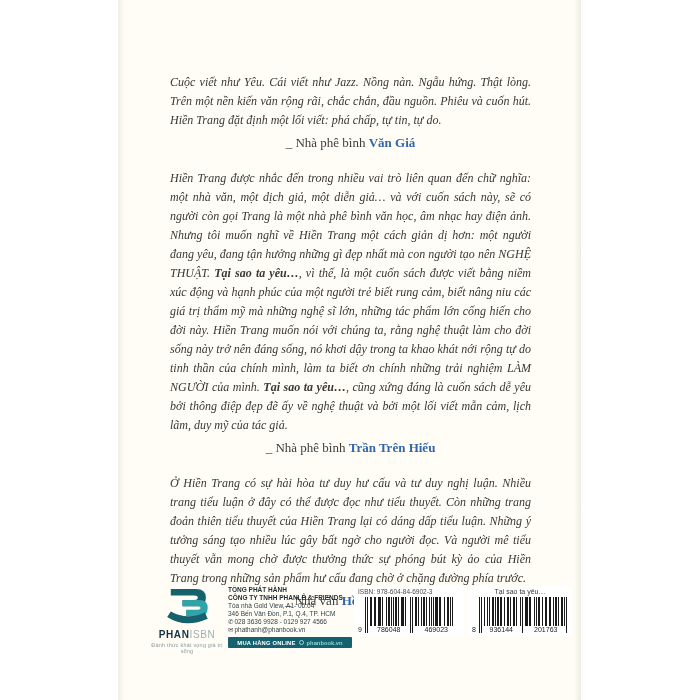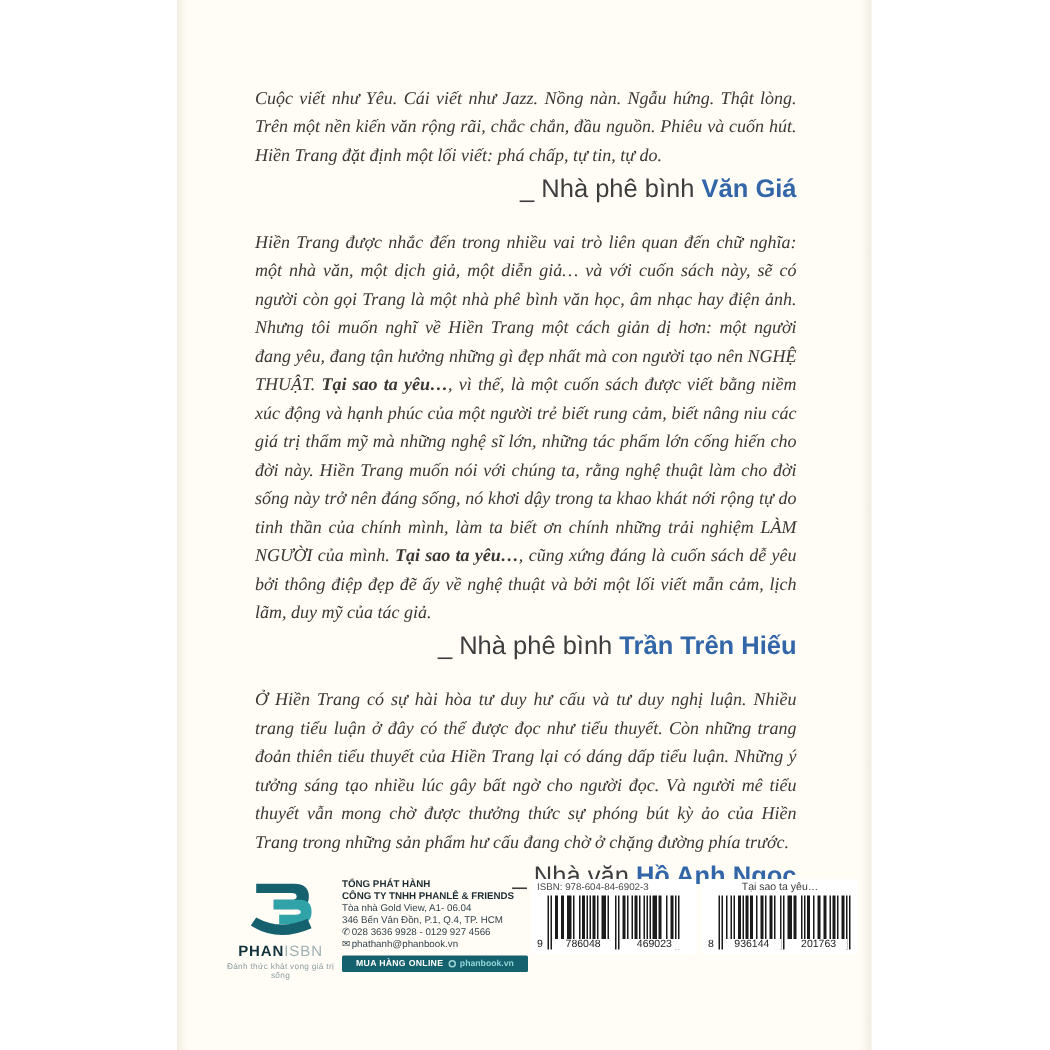--- a/index.html
+++ b/index.html
@@ -8,25 +8,25 @@
           font-family:"Liberation Sans","DejaVu Sans",sans-serif;}
   .book-page{position:absolute;left:118px;top:0;width:463px;height:700px;
              background:linear-gradient(90deg,#f2eee4 0px,#fffdf6 7px,#fffdf6 456px,#f0ece1 463px);
   }
   
   .quotes{position:absolute;left:52px;top:0;width:361px;}
   .quote-text{margin:0;text-align:justify;
               font-family:"Liberation Serif","DejaVu Serif",serif;
               font-style:italic;font-size:12px;line-height:19px;color:#3a3734;}
   .seg-bold{font-weight:bold;}
-  .attribution{margin:3px 0 0 0;text-align:right;
-               font-family:Liberation Sans, sans-serif;
-               font-size:17px;line-height:19px;color:#3d3d3d;font-style:normal;}
+  .attribution{margin:3px 0 0 0;text-align:center;
+               font-family:Liberation Serif, serif;
+               font-size:13px;line-height:19px;color:#3d3d3d;font-style:normal;}
   .attr-name{font-weight:bold;color:#3366a8;}
-  .q1{padding-top:56px;}
+  .q1{padding-top:73px;}
   .q2{margin-top:17px;}
   .q3{margin-top:17px;}
   
   .footer{position:absolute;left:28px;top:586px;width:428px;height:72px;}
   .logo-col{position:absolute;left:0;top:1px;width:82px;text-align:center;}
   .logo-mark{display:block;margin:0 auto;}
   .brand-line{font-size:10px;font-weight:bold;letter-spacing:.6px;line-height:10px;margin-top:1px;}
   .brand-primary{color:#12333d;text-align:center;}
   .brand-secondary{color:#9fb0b3;font-weight:normal;}
   .tagline{font-size:5.5px;color:#8d9c9f;margin-top:1.5px;letter-spacing:.2px;}

